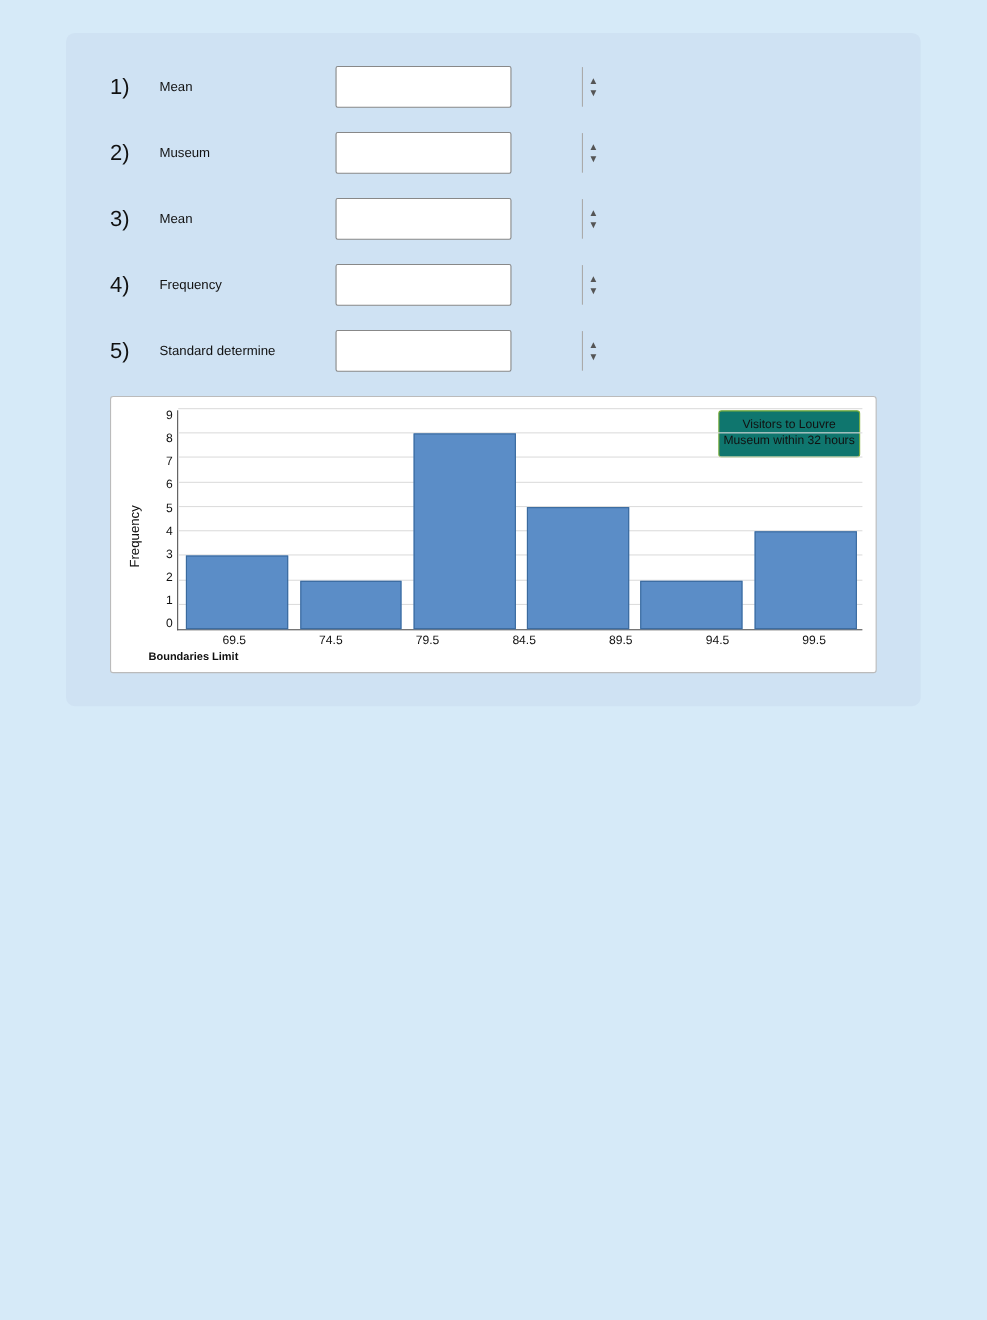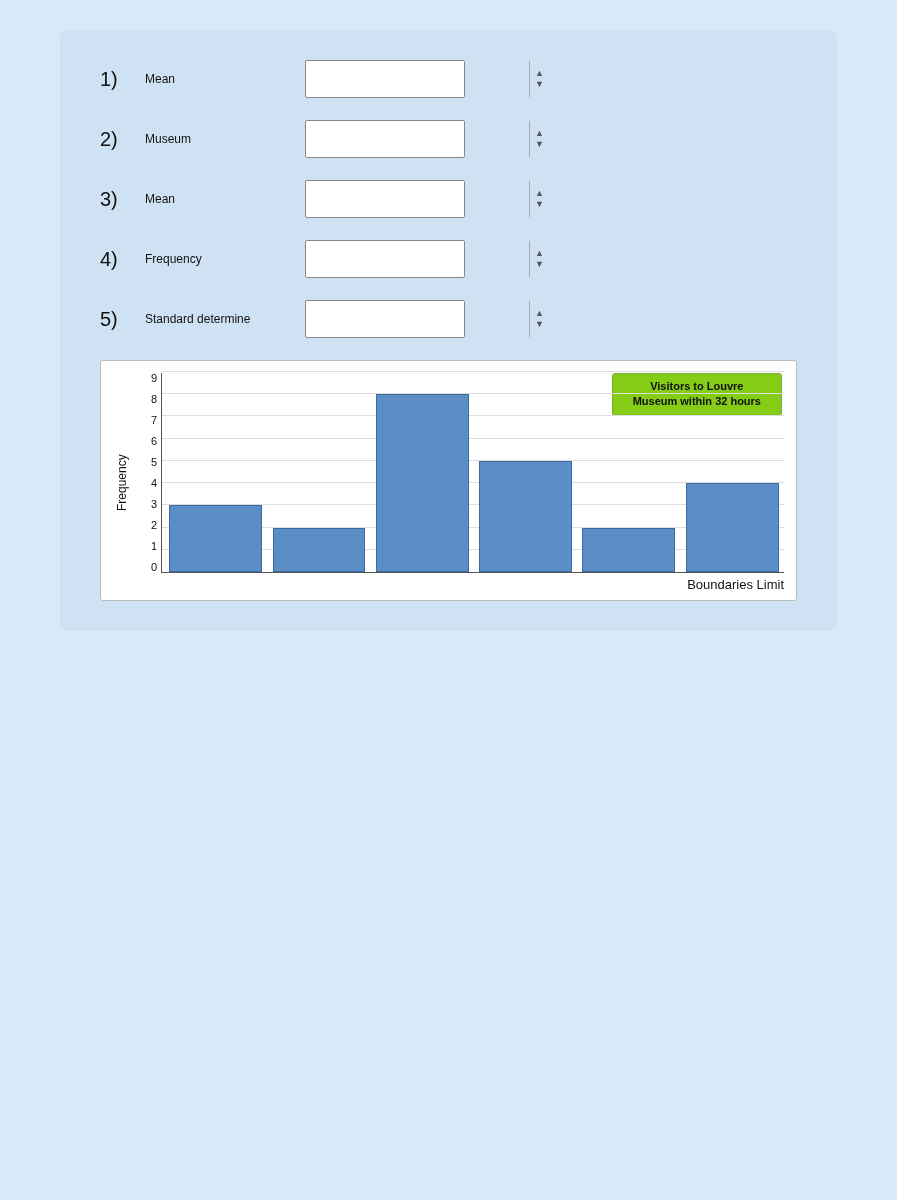--- a/index.html
+++ b/index.html
@@ -108,26 +108,26 @@
     }
     .chart-plot {
       flex: 1;
       display: flex;
       flex-direction: column;
     }
     .chart-legend {
       position: absolute;
       top: 12px;
       right: 14px;
-      background: #84cc16;
+      background: #0f766e;
       border: 1.5px solid #7aad3a;
       border-radius: 3px;
-      padding: 5px 20px;
+      padding: 5px 4px;
       font-size: 11px;
-      font-weight: bold;
+      font-weight: normal;
       text-align: center;
       line-height: 1.4;
       color: #111;
     }
     .bars-area {
       display: flex;
       flex-direction: row;
       align-items: flex-end;
       height: 200px;
       border-left: 1.5px solid #555;
@@ -156,23 +156,23 @@
       margin-left: 34px;
     }
     .x-tick {
       flex: 1;
       text-align: center;
       font-size: 11px;
       color: #111;
       margin-top: 3px;
     }
     .x-axis-label {
-      text-align: right;
-      font-size: 13px;
-      font-weight: normal;
+      text-align: left;
+      font-size: 10px;
+      font-weight: bold;
       color: #111;
       margin-top: 4px;
     }
     .bars-row {
       display: flex;
       flex-direction: row;
     }
     .y-labels-col {
       display: flex;
       flex-direction: column-reverse;
@@ -301,17 +301,26 @@
               </div>
               <div class="bar-group" style="display: flex; flex-direction: column; align-items: center; justify-content: flex-end; flex: 1 1 0%; height: 100%; position: relative; z-index: 1;">
                 <div class="bar" style="height: 44.4444px; width: 90%; background: rgb(91, 141, 199); border: 1px solid rgb(58, 106, 158);"></div>
               </div>
               <div class="bar-group" style="display: flex; flex-direction: column; align-items: center; justify-content: flex-end; flex: 1 1 0%; height: 100%; position: relative; z-index: 1;">
                 <div class="bar" style="height: 88.8889px; width: 90%; background: rgb(91, 141, 199); border: 1px solid rgb(58, 106, 158);"></div>
               </div>
             </div>
         </div>
 
+        <div class="x-axis-ticks" id="x-axis-ticks">
+            <div class="x-tick">69.5</div>
+            <div class="x-tick">74.5</div>
+            <div class="x-tick">79.5</div>
+            <div class="x-tick">84.5</div>
+            <div class="x-tick">89.5</div>
+            <div class="x-tick">94.5</div>
+            <div class="x-tick">99.5</div>
+          </div>
         <div class="x-axis-label">Boundaries Limit</div>
       </div>
     </div>
   </div>
 </div>
 
 </body></html>

